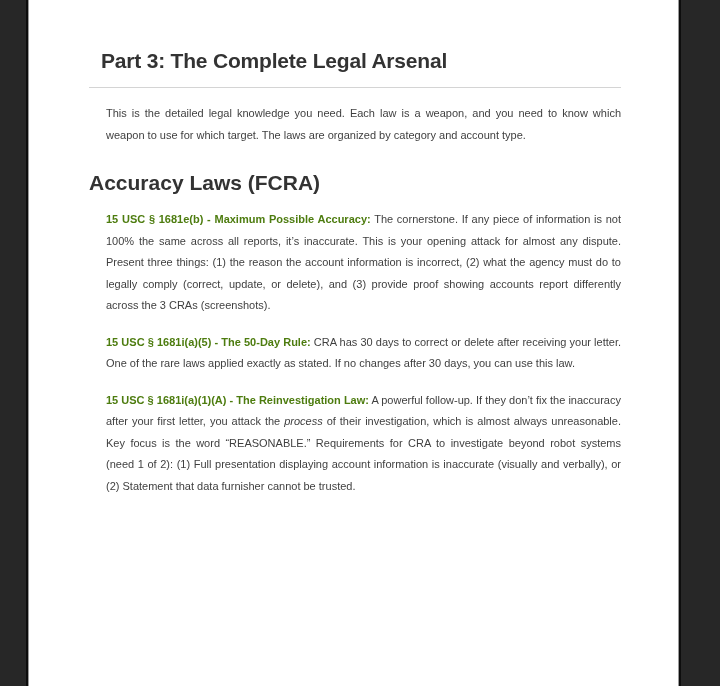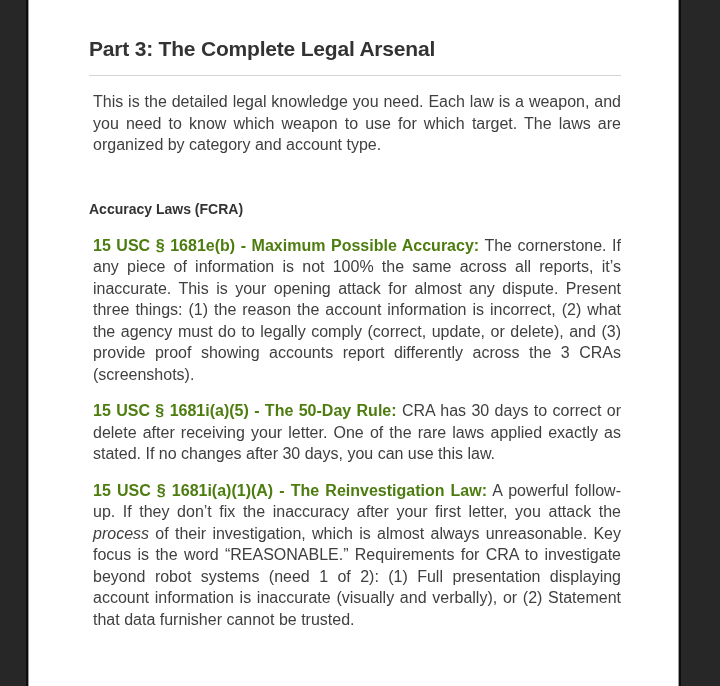--- a/index.html
+++ b/index.html
@@ -26,42 +26,42 @@
     width:655px;
     min-height:780px;
     box-sizing:border-box;
     background:var(--page);
     border-left:2px solid var(--edge);
     border-right:2px solid var(--edge);
     box-shadow:inset 1px 0 0 var(--sliver), inset -1px 0 0 var(--sliver);
     padding:36px 58px 40px 61px;
   }
   h1.doc-title{
-    margin:0;
+    margin:12px;
     font-size:21px;
     line-height:26px;
     font-weight:700;
     color:var(--heading-text);
     letter-spacing:-0.2px;
   }
   .title-divider{
     height:0;
     border-bottom:1px solid var(--divider);
     margin:13px 0 0 0;
   }
   p{
-    margin:15px 0 0 4px;
-    font-size:16px;
+    margin:15px 0 0 17px;
+    font-size:11px;
     line-height:21.5px;
     color:var(--body-text);
     text-align:justify;
   }
   h2.section-heading{
-    margin:42px 0 0 0;
-    font-size:14px;
+    margin:26px 0 0 0;
+    font-size:21px;
     line-height:22px;
     font-weight:700;
     color:var(--heading-text);
   }
   p.section-note{
     font-style:italic;
   }
   p.law strong{
     font-weight:700;
     color:#4d7c0f;

